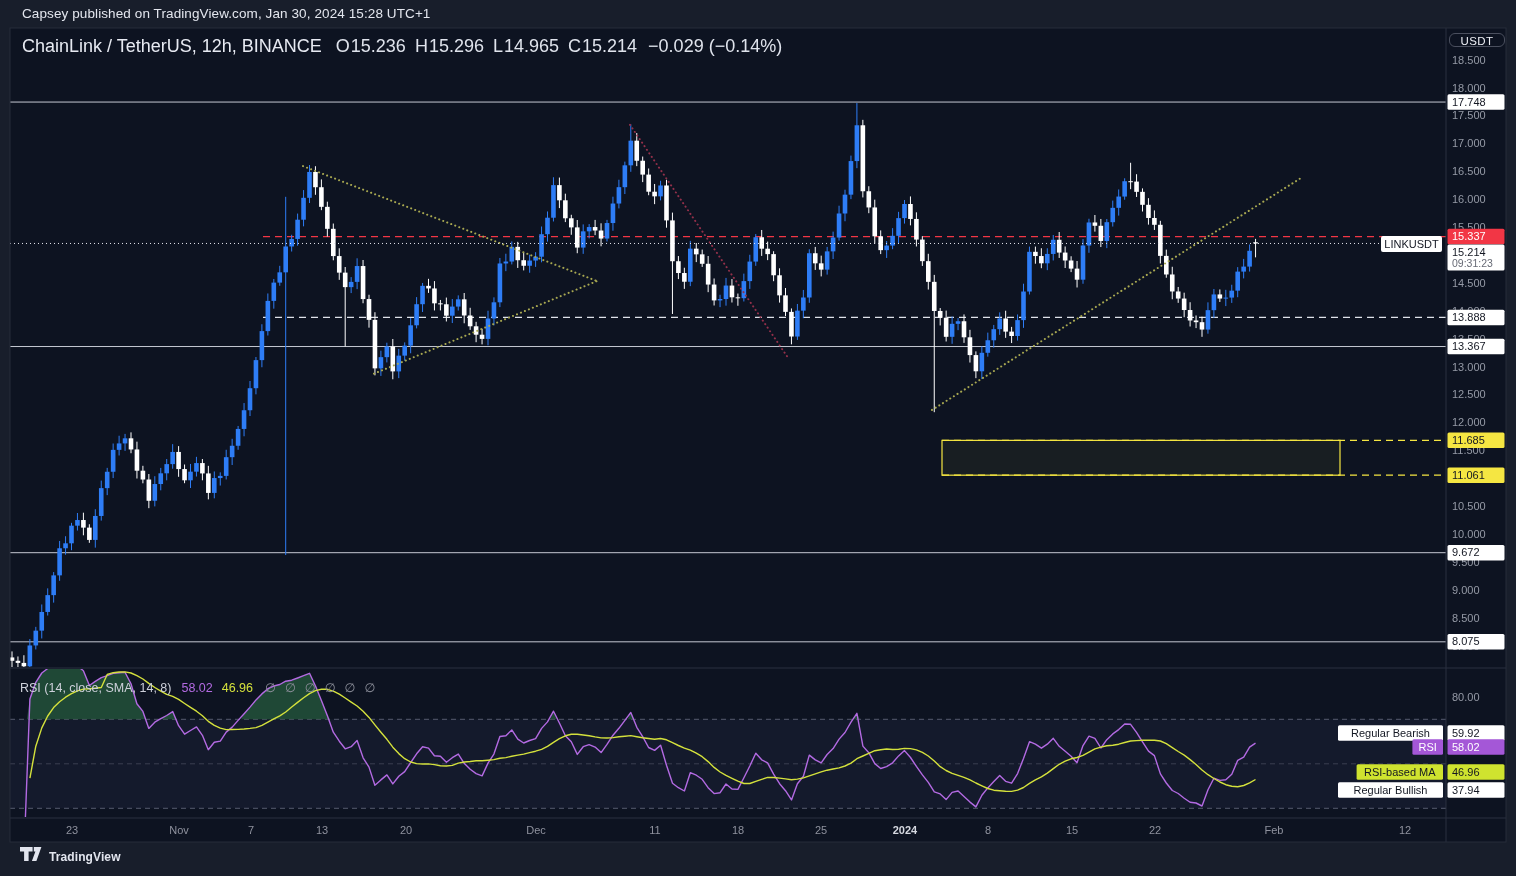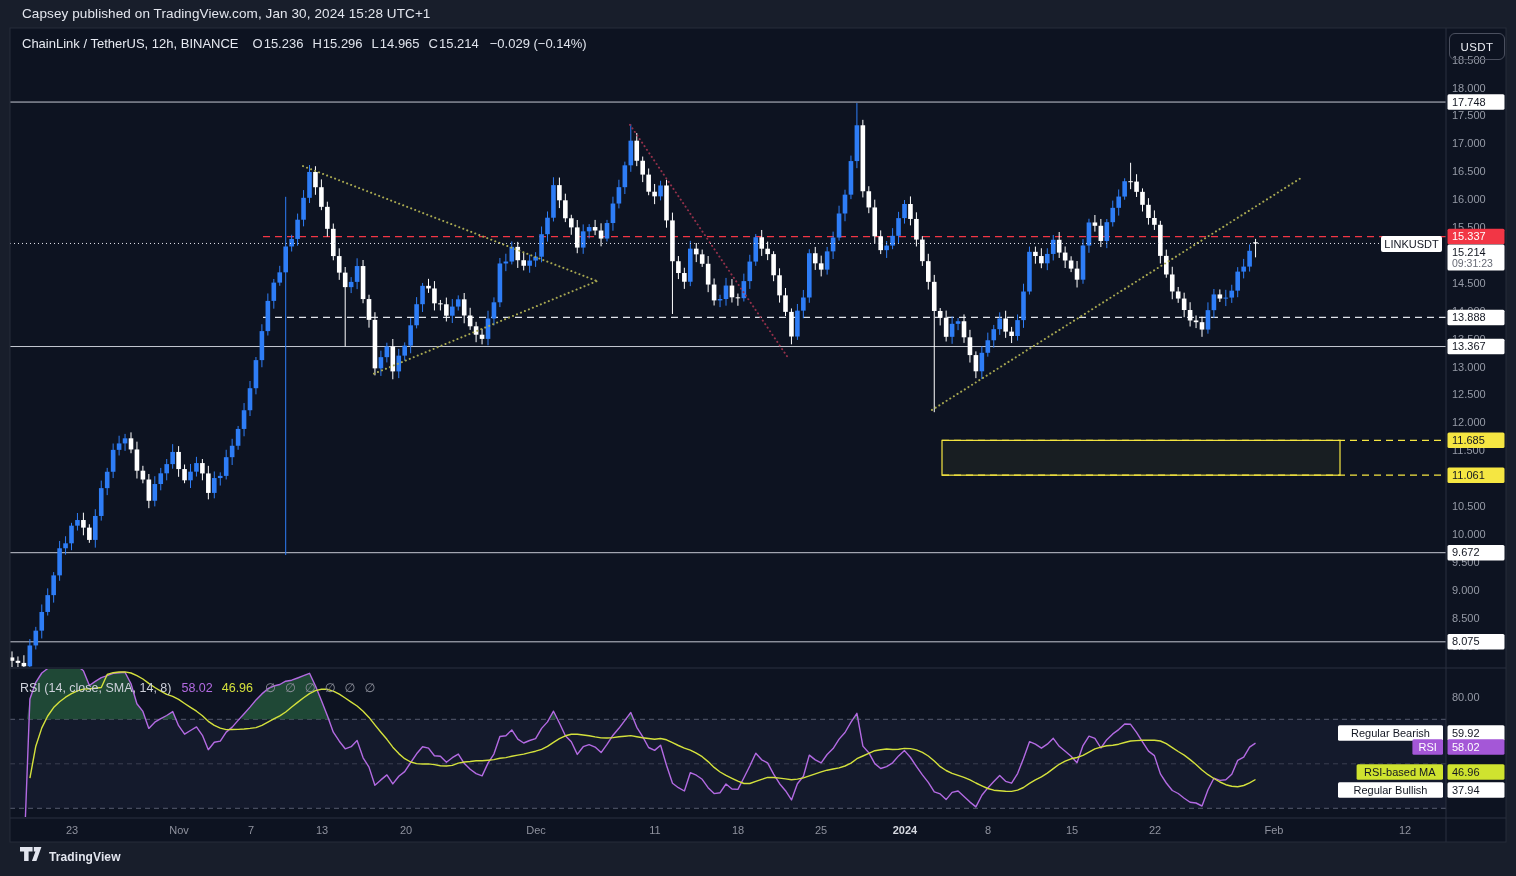--- a/index.html
+++ b/index.html
@@ -2,26 +2,26 @@
 <html><head>
 <meta charset="utf-8">
 <style>
   html,body{margin:0;padding:0;width:1516px;height:876px;background:#181e2b;overflow:hidden;
     font-family:"Liberation Sans",sans-serif;}
   #stage{position:relative;width:1516px;height:876px;}
   #chart-svg{position:absolute;left:0;top:0;}
   .publish-bar{position:absolute;left:22px;top:0;height:35px;line-height:28px;
     color:#e3e6ee;font-size:13.5px;font-weight:500;letter-spacing:.1px;}
   .symbol-header{position:absolute;left:22px;top:36px;display:flex;align-items:flex-end;
-    font-size:13px;color:#e7eaf2;font-weight:500;white-space:nowrap;z-index:5;}
+    font-size:18px;color:#e7eaf2;font-weight:500;white-space:nowrap;z-index:5;}
   .symbol-header .ohlc{display:flex;margin-left:14px;color:#dfe3ec;font-weight:400;}
   .symbol-header .ohlc .grp{margin-right:9px;}
   .symbol-header .ohlc .lt{color:#dfe3ec;margin-right:1px;}
   .symbol-header .chg{margin-left:2px;color:#dfe3ec;font-weight:400;}
-  .usdt-btn{position:absolute;left:1449px;top:33px;width:56px;height:27px;z-index:6;
+  .usdt-btn{position:absolute;left:1449px;top:33px;width:56px;height:14px;z-index:6;
     background:transparent;border:1px solid #4a4f5e;border-radius:6px;color:#eef0f6;
     font-size:11.5px;font-family:"Liberation Sans",sans-serif;letter-spacing:.4px;cursor:pointer;}
   .rsi-header{position:absolute;left:20px;top:680px;display:flex;align-items:center;
     font-size:12.5px;color:#cdd0da;z-index:5;white-space:nowrap;}
   .rsi-header .v1{color:#b36ae2;margin-left:10px;font-weight:500;}
   .rsi-header .v2{color:#d4e13c;margin-left:9px;font-weight:500;}
   .rsi-header .marks{display:flex;margin-left:12px;color:#8a8d98;font-size:12.5px;}
   .rsi-header .marks span{margin-right:9px;cursor:pointer;}
   .footer{position:absolute;left:20px;top:847px;display:flex;align-items:center;z-index:5;}
   .footer .logo{margin-right:7px;display:inline-block;}

